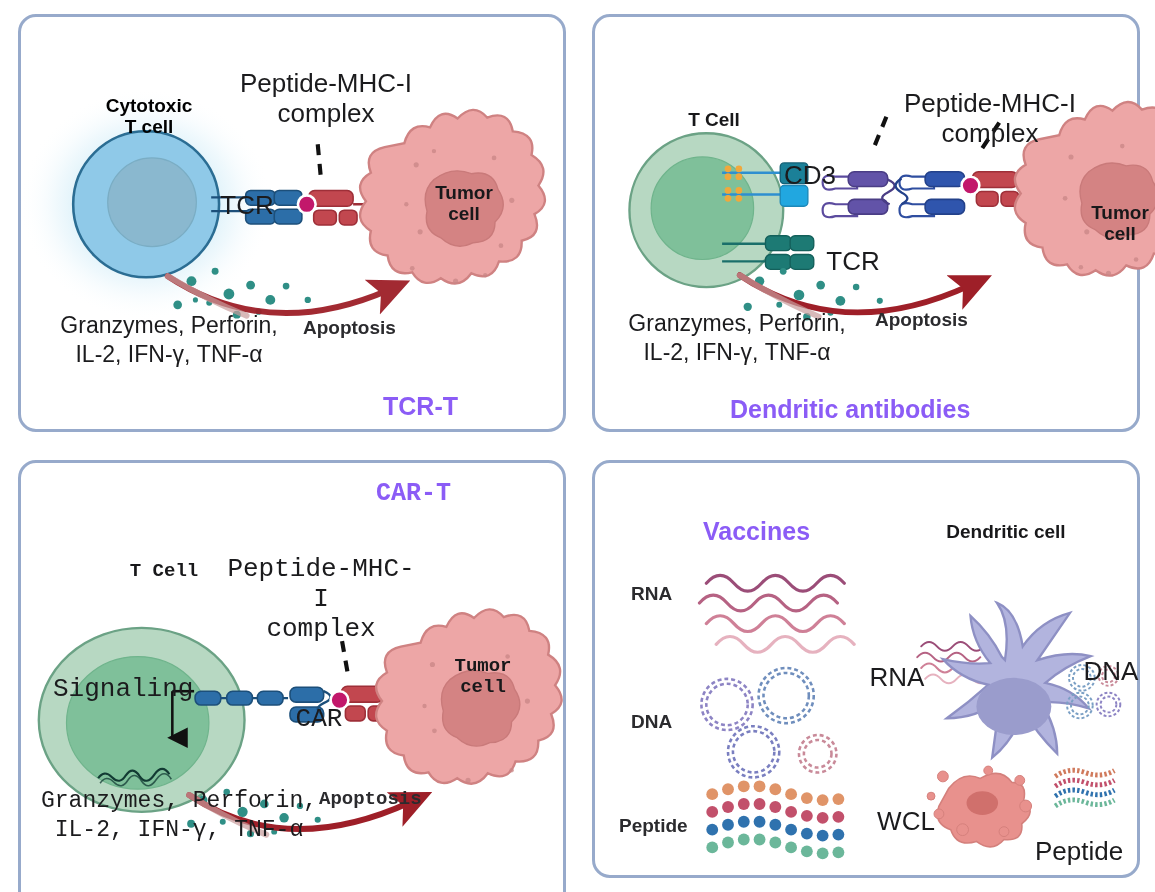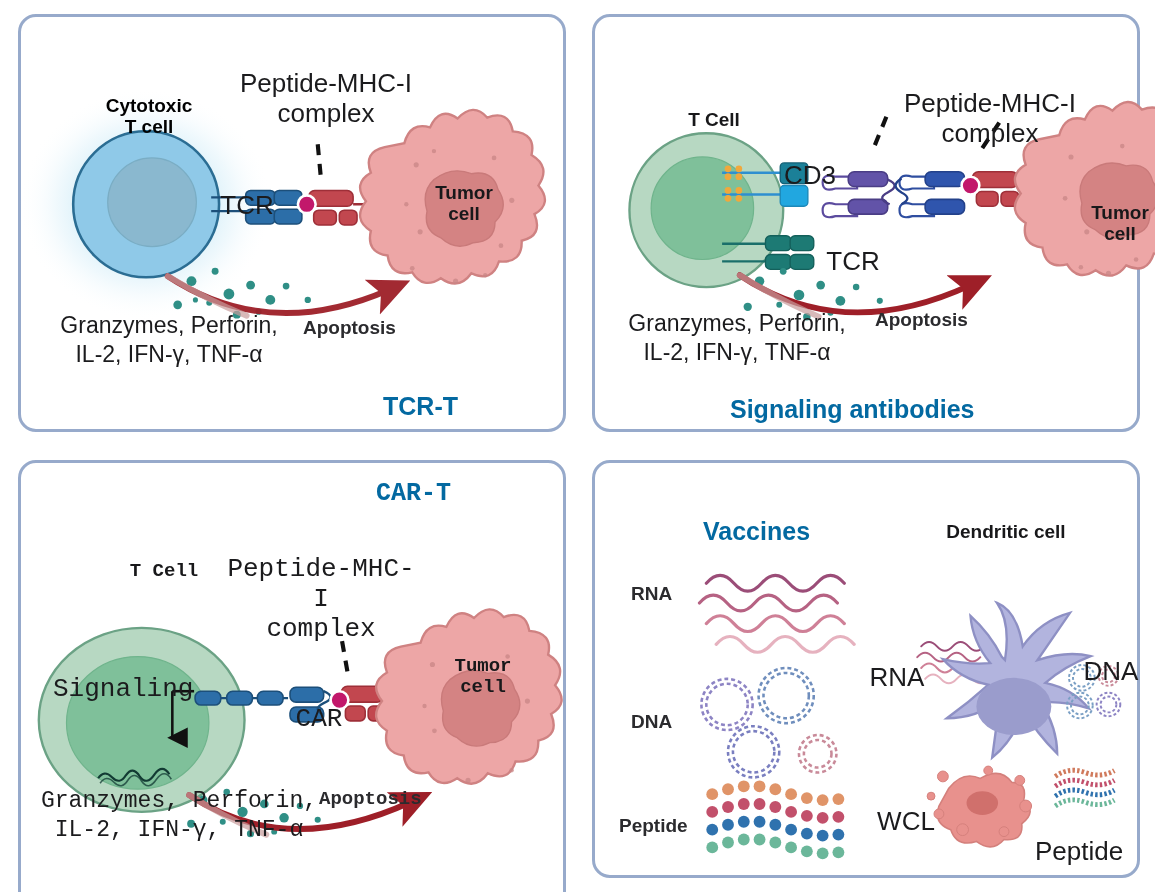--- a/index.html
+++ b/index.html
@@ -34,21 +34,21 @@
     z-index: 40;
   }
   #neo-hub .label {
     font-size: 27px; font-weight: bold; color: #111418;
     letter-spacing: -0.3px;
   }
 
   .panel-title {
     position: absolute;
     font-size: 25px; font-weight: bold;
-    color: #0369a1;
+    color: #8b5cf6;
     white-space: nowrap;
   }
 
   .cell-label {
     position: absolute;
     font-size: 19px; font-weight: bold;
     color: #18181a;
     text-align: center; line-height: 1.12;
     white-space: pre-line;
   }
@@ -259,21 +259,21 @@
     <div class="cell-label" style="left:64px; top:92px; width:110px;">T Cell</div>
     <div class="plain-label" style="left:300px; top:58px; width:190px;">Peptide-MHC-I
 complex</div>
     <div class="plain-label" style="left:185px; top:130px; width:60px;">CD3</div>
     <div class="plain-label" style="left:228px; top:216px; width:60px;">TCR</div>
     <div class="cell-label" style="left:475px; top:185px; width:100px;">Tumor
 cell</div>
     <div class="cyto-text" style="left:2px; top:292px; width:280px;">Granzymes, Perforin,
 IL-2, IFN-γ, TNF-α</div>
     <div class="bold-label" style="left:280px; top:292px;">Apoptosis</div>
-    <div class="panel-title" style="left:135px; top:378px;">Signaling antibodies</div>
+    <div class="panel-title" style="left:135px; top:378px;">Dendritic antibodies</div>
   </div>
 
   <div class="panel" id="panel-bl">
     <svg class="panel-svg" viewBox="0 0 548 418">
       <defs>
         <marker id="arrowRedBL" markerWidth="7" markerHeight="7" refX="3" refY="3.2" orient="auto">
           <path d="M0,0 L7,3.2 L0,6.4 L1.6,3.2 Z" fill="#9e1f28"></path>
         </marker>
         <marker id="arrowBlackBL" markerWidth="8" markerHeight="8" refX="4" refY="6" orient="auto">
           <path d="M0,0 L8,0 L4,8 Z" fill="#111"></path>

